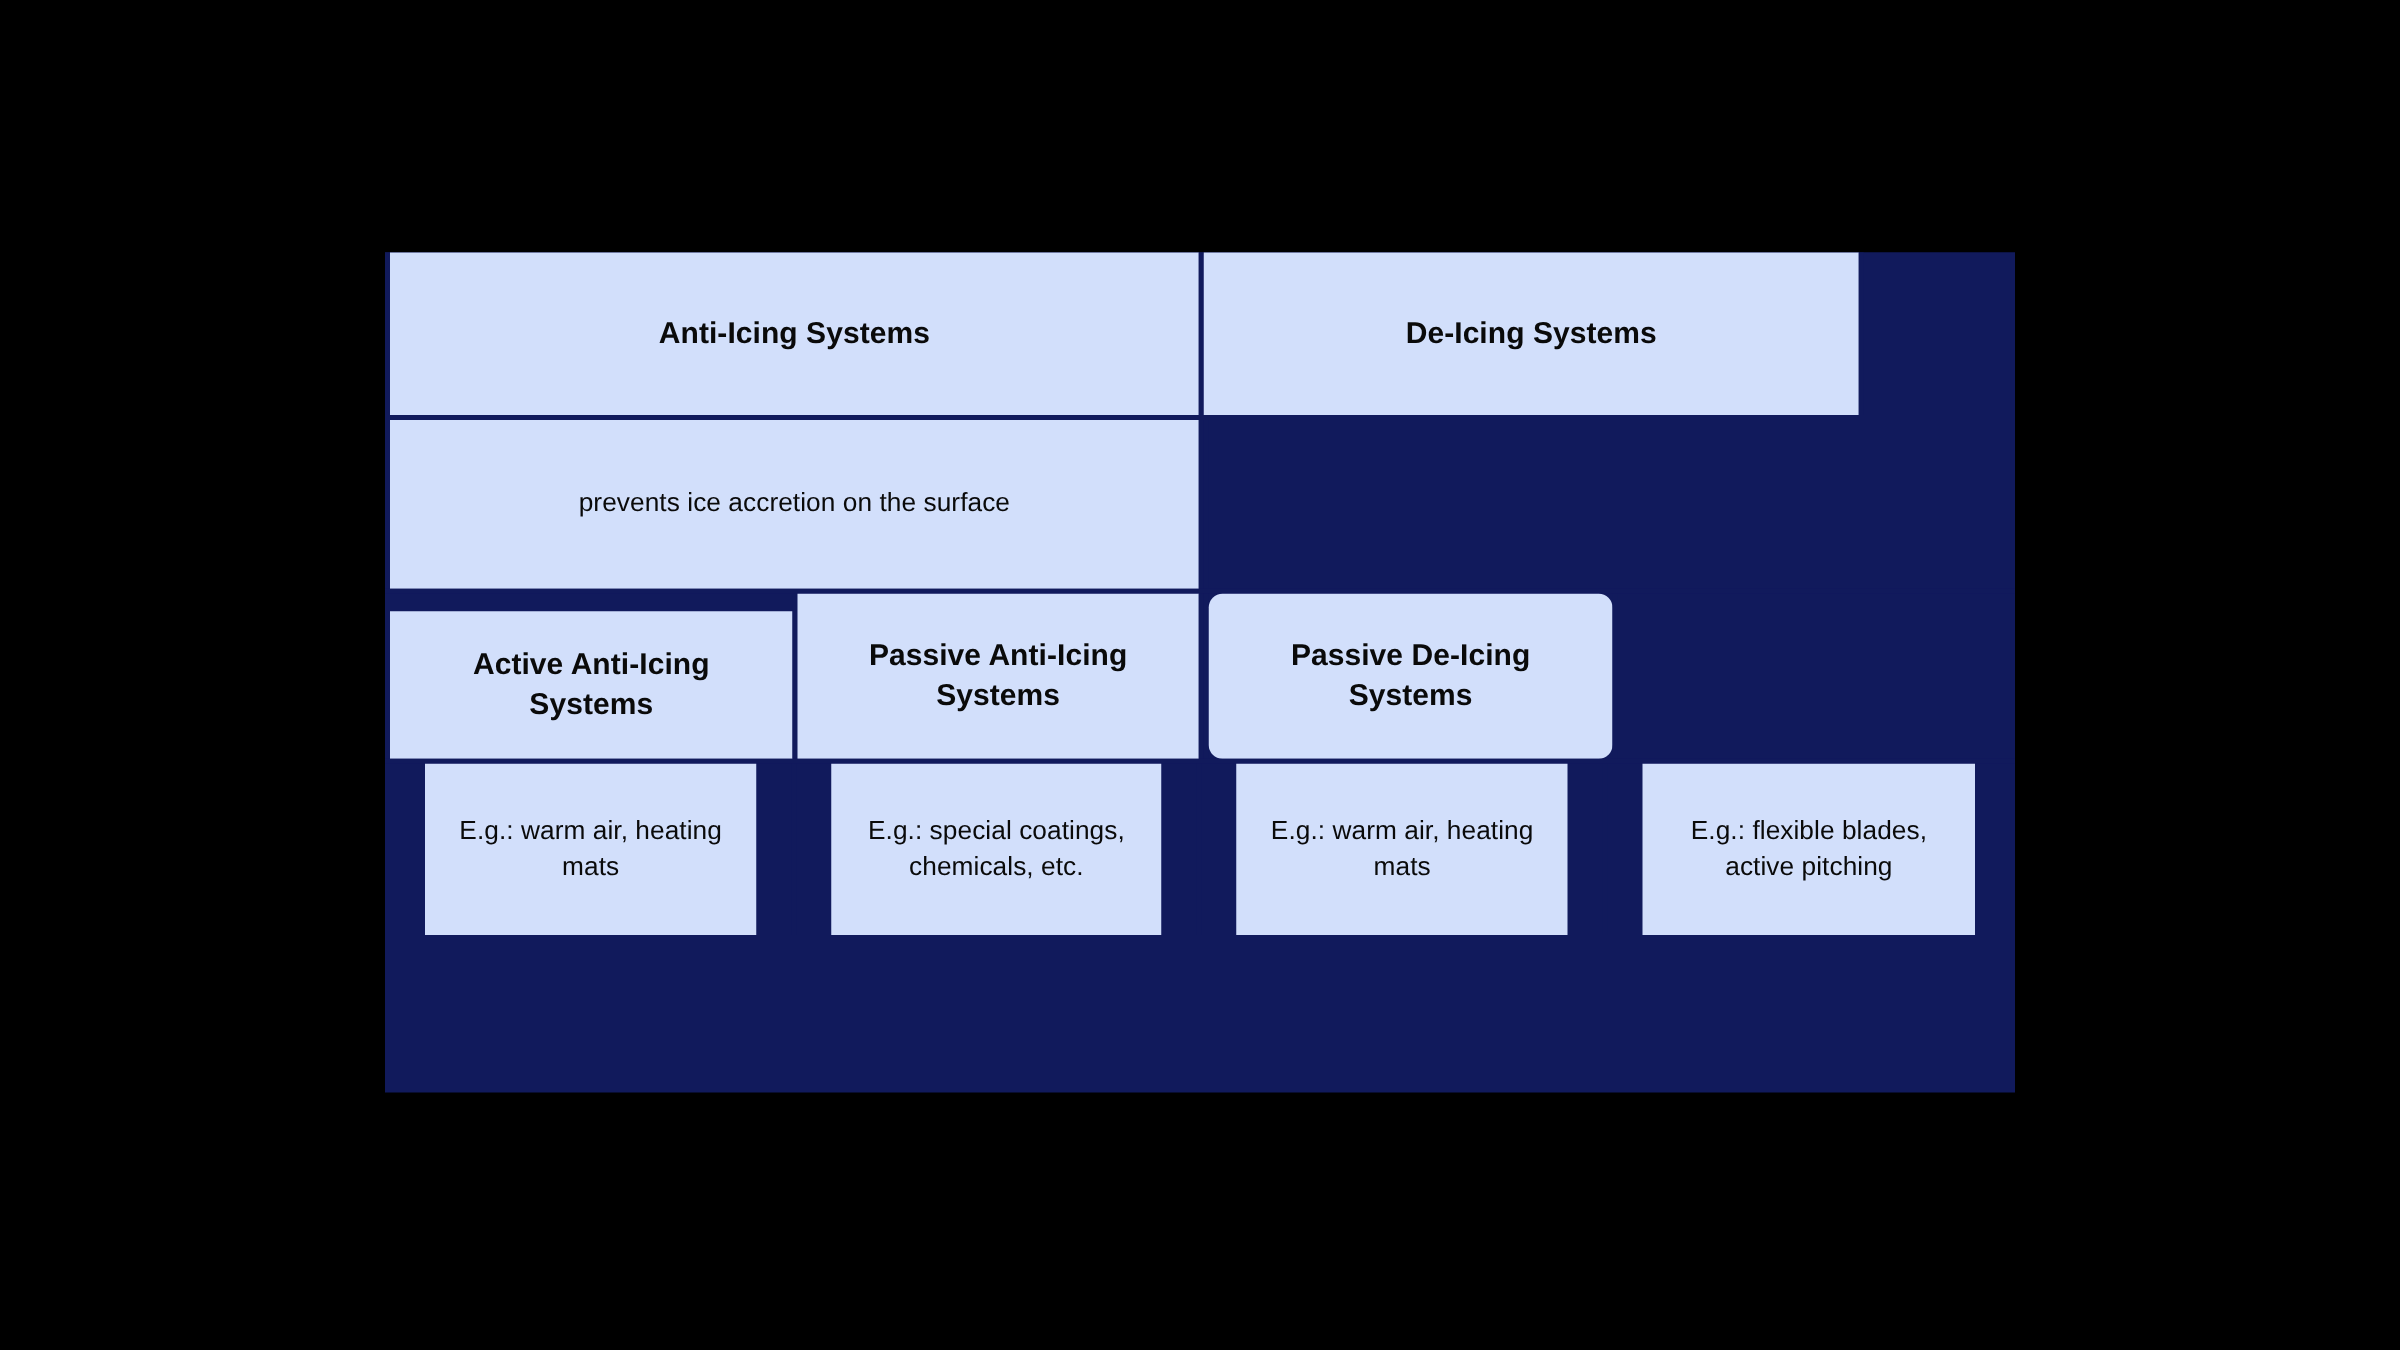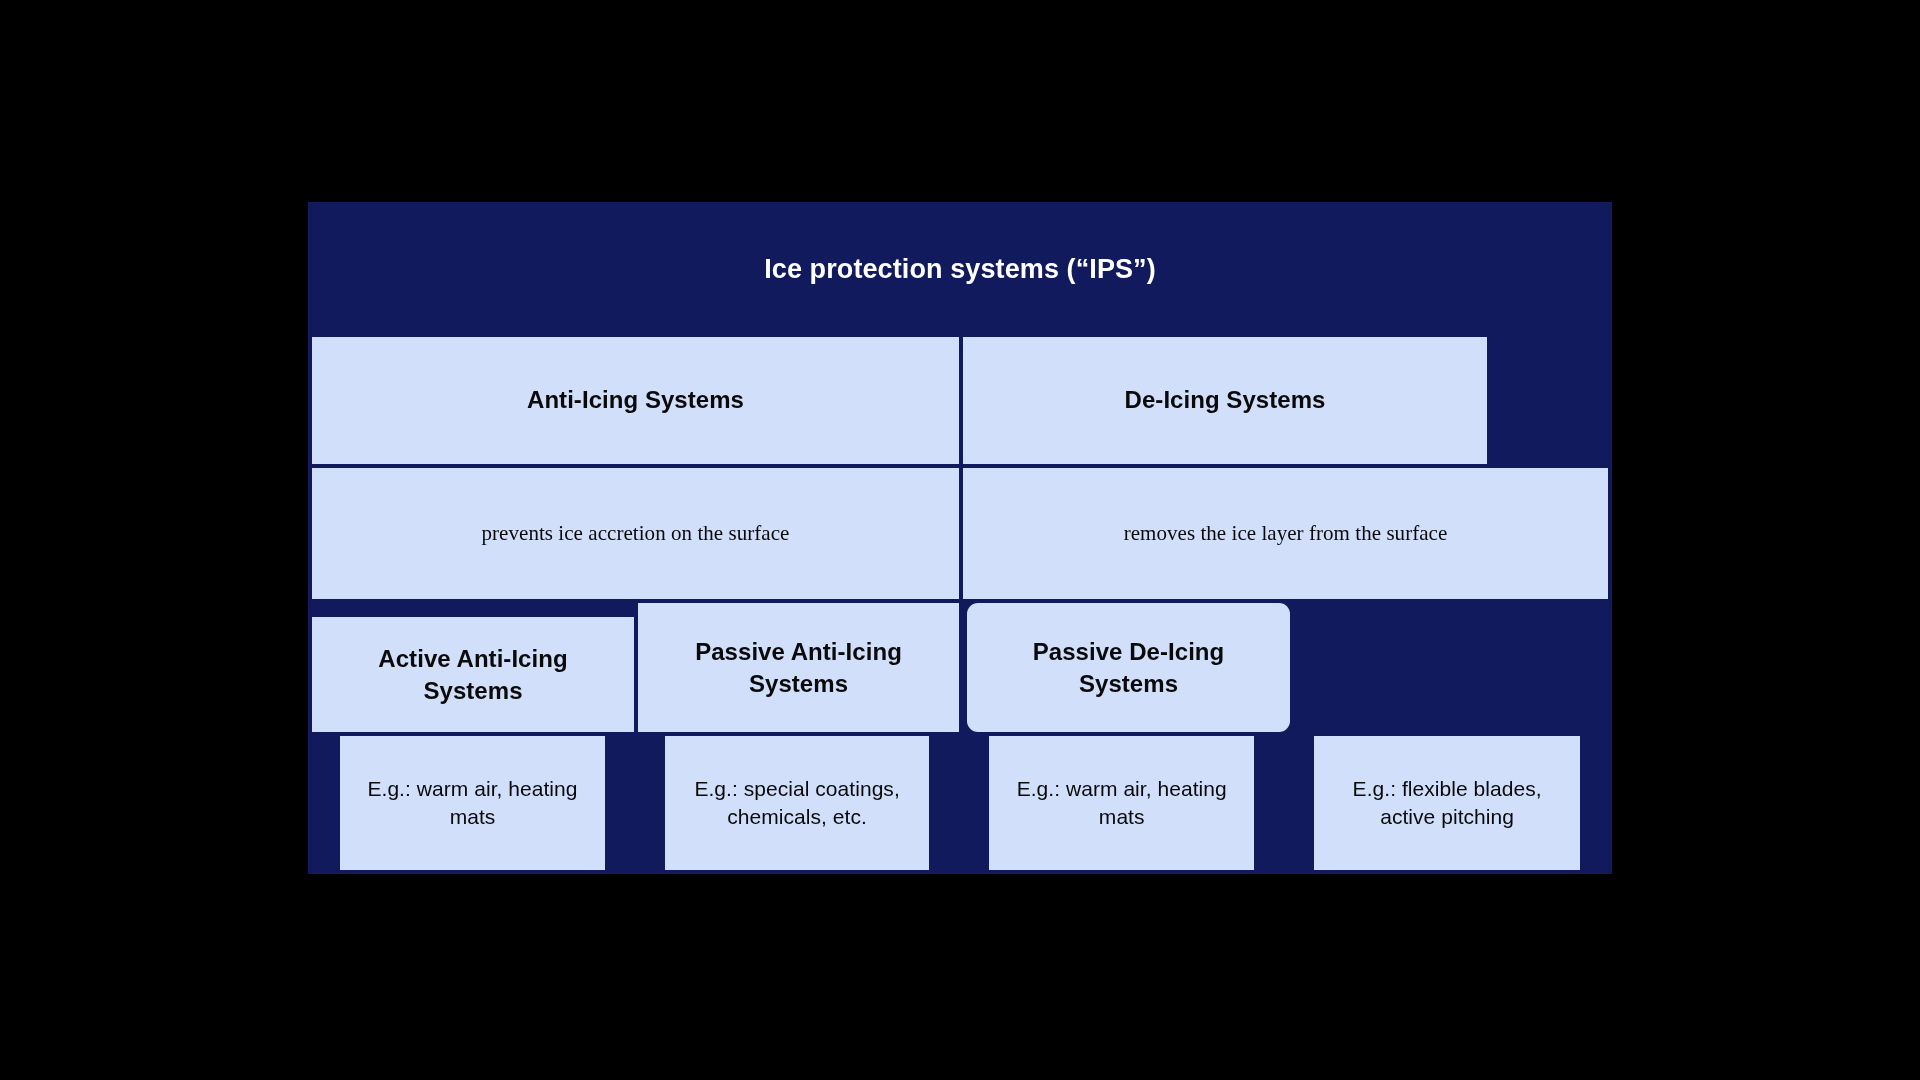--- a/index.html
+++ b/index.html
@@ -54,21 +54,21 @@
     white-space: nowrap;
   }
 
   
   .row {
     display: flex;
     box-sizing: border-box;
     background: #111a5c;
   }
   .row-2col { height: 130px; }   
-  .row-desc { height: 135px; font-family: Liberation Serif, serif; }   
+  .row-desc { height: 135px; }   
   .row-4col-head { height: 132px; } 
   .row-4col-ex  { height: 137px; gap: 28px; }  
 
   .cell {
     background: #d2dffb;
     display: flex;
     align-items: center;
     justify-content: center;
     text-align: center;
     box-sizing: border-box;
@@ -93,39 +93,35 @@
     letter-spacing: 0.05px;
   }
 </style>
 </head>
 <body>
 
 <div id="canvas">
 
   <div class="ips-table">
 
-    <div class="header-band">
-      <div class="header-title">Ice protection systems (“IPS”)</div>
-    </div>
 
     <div class="row row-2col">
       <div class="gap-v"></div>
       <div class="cell txt-bold" style="width:647px;">Anti-Icing Systems</div>
       <div class="gap-v"></div>
       <div class="cell txt-bold" style="width:524px;">De-Icing Systems</div>
       <div class="gap-v"></div>
     </div>
 
     <div class="gap-h"></div>
 
     <div class="row row-desc">
       <div class="gap-v"></div>
       <div class="cell txt-reg" style="width:647px;">prevents ice accretion on the surface</div>
       <div class="gap-v"></div>
-      <div class="cell txt-reg" style="width:645px;">removes the ice layer from the surface</div>
       <div class="gap-v"></div>
     </div>
 
     <div class="gap-h"></div>
 
     <div class="row row-4col-head">
       <div class="gap-v"></div>
       <div class="cell txt-bold" style="width:322px;margin-top:14px;">Active Anti-Icing Systems</div>
       <div class="gap-v"></div>
       <div class="cell txt-bold" style="width:321px;">Passive Anti-Icing Systems</div>

